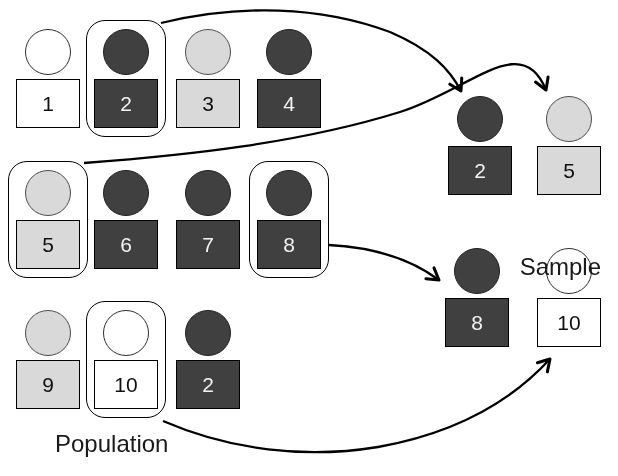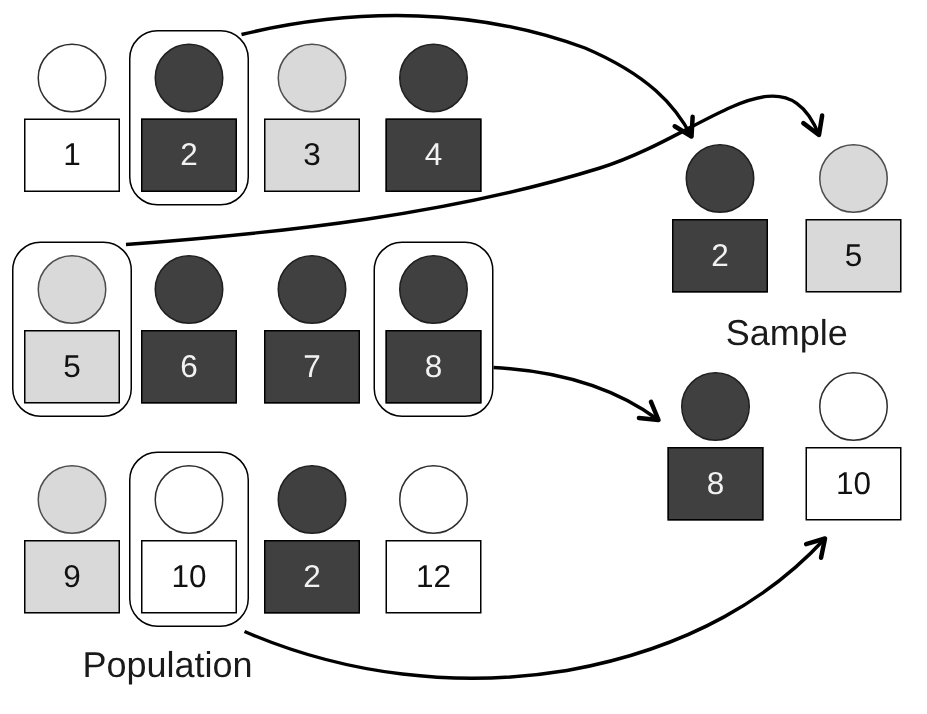--- a/index.html
+++ b/index.html
@@ -50,21 +50,21 @@
     left: -8px; right: -8px; top: -9px; bottom: -9px;
     border: 1.6px solid #000000;
     border-radius: 19px;
   }
   .label {
     position: absolute;
     font-size: 24px;
     color: #1a1a1a;
     white-space: nowrap;
   }
-  .label.centered { text-align: center; }
+  .label.centered { text-align: right; margin-top: 44px; }
 </style>
 </head>
 <body>
 
 <div class="canvas">
 
   <svg class="arrows" viewBox="0 0 618 476" xmlns="http://www.w3.org/2000/svg">
     <defs>
       <marker id="ah" markerUnits="userSpaceOnUse" markerWidth="18" markerHeight="18" viewBox="0 0 12 12" refX="10" refY="6" orient="auto">
         <path d="M 2.5 1.5 L 10 6 L 2.5 10.5" fill="none" stroke="#000000" stroke-width="2" stroke-linecap="round" stroke-linejoin="round"></path>
@@ -137,26 +137,20 @@
     <div class="body">
       <span class="num">10</span>
     </div>
   </div>
   <div class="figure" style="left:176px; top:310px" data-shade="dark" data-selected="false">
     <div class="head"></div>
     <div class="body">
       <span class="num">2</span>
     </div>
   </div>
-  <div class="figure" style="left:257px; top:310px" data-shade="white" data-selected="false">
-    <div class="head"></div>
-    <div class="body">
-      <span class="num">12</span>
-    </div>
-  </div>
 
   <div class="figure" style="left:448px; top:96px" data-shade="dark">
     <div class="head"></div>
     <div class="body">
       <span class="num">2</span>
     </div>
   </div>
   <div class="figure" style="left:537px; top:96px" data-shade="light">
     <div class="head"></div>
     <div class="body">

